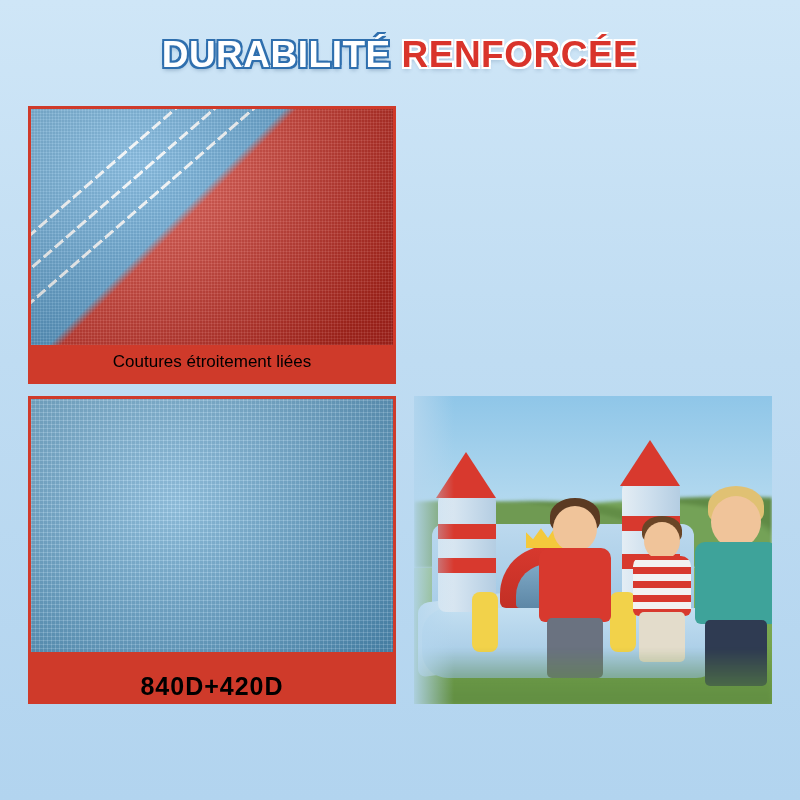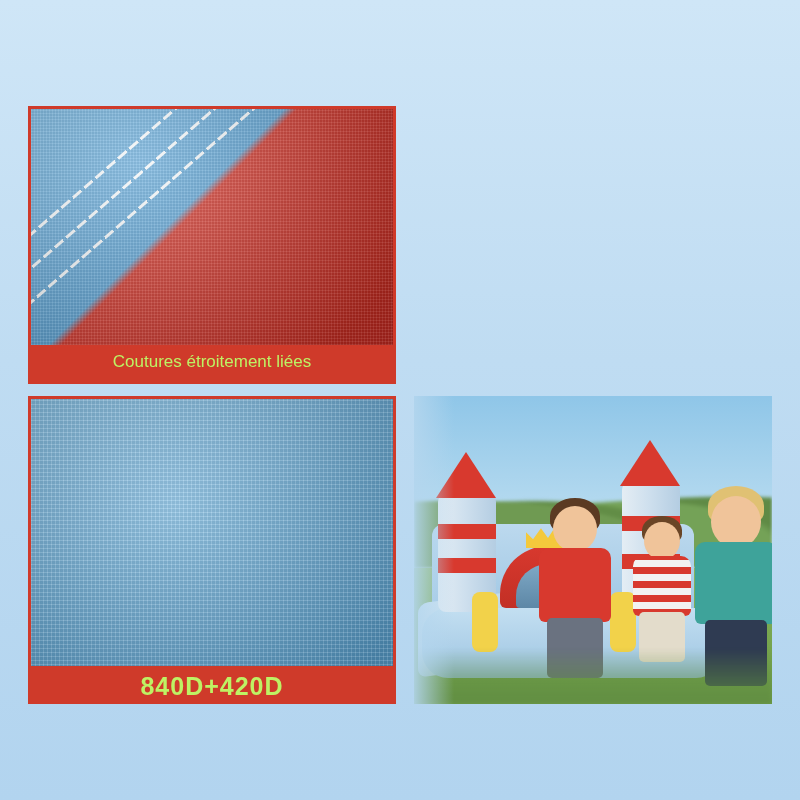--- a/index.html
+++ b/index.html
@@ -52,36 +52,36 @@
     box-sizing: border-box;
     overflow: hidden;
     background: #eaf2f8;
   }
   .caption {
     position: absolute;
     left: 0;
     bottom: 0;
     width: 100%;
     background: #cf3a2a;
-    color: #bef264;
+    color: #000000;
     text-align: center;
     box-sizing: border-box;
   }
   .caption .cap-text {
     display: block;
     font-size: 17px;
     padding: 7px 6px 9px 6px;
     line-height: 1.15;
   }
   .caption .cap-big {
     display: block;
     font-size: 25px;
     font-weight: bold;
     letter-spacing: 1px;
-    padding: 6px 4px 0 4px;
+    padding: 20px 4px 0 4px;
   }
   .caption .cap-sub {
     display: block;
     font-size: 16px;
     padding: 1px 4px 8px 4px;
   }
 
   
   #card-seams { left: 28px;  top: 106px; width: 368px; height: 278px; }
   #card-net   { left: 414px; top: 106px; width: 358px; height: 278px; }
@@ -296,20 +296,23 @@
     box-sizing: border-box;
     font-size: 19px;
     line-height: 1.35;
   }
 </style>
 </head>
 <body>
 
 <div id="page">
 
+  <div class="title">
+    <span class="w1">DURABILITÉ </span><span class="w2">RENFORCÉE</span>
+  </div>
 
   <div class="card" id="card-seams">
     <div class="seam-bg">
       <div class="seam-weave"></div>
       <div class="stitch s1"></div>
       <div class="stitch s2"></div>
       <div class="stitch s3"></div>
       <div class="seam-shadow"></div>
     </div>
     <div class="caption">

